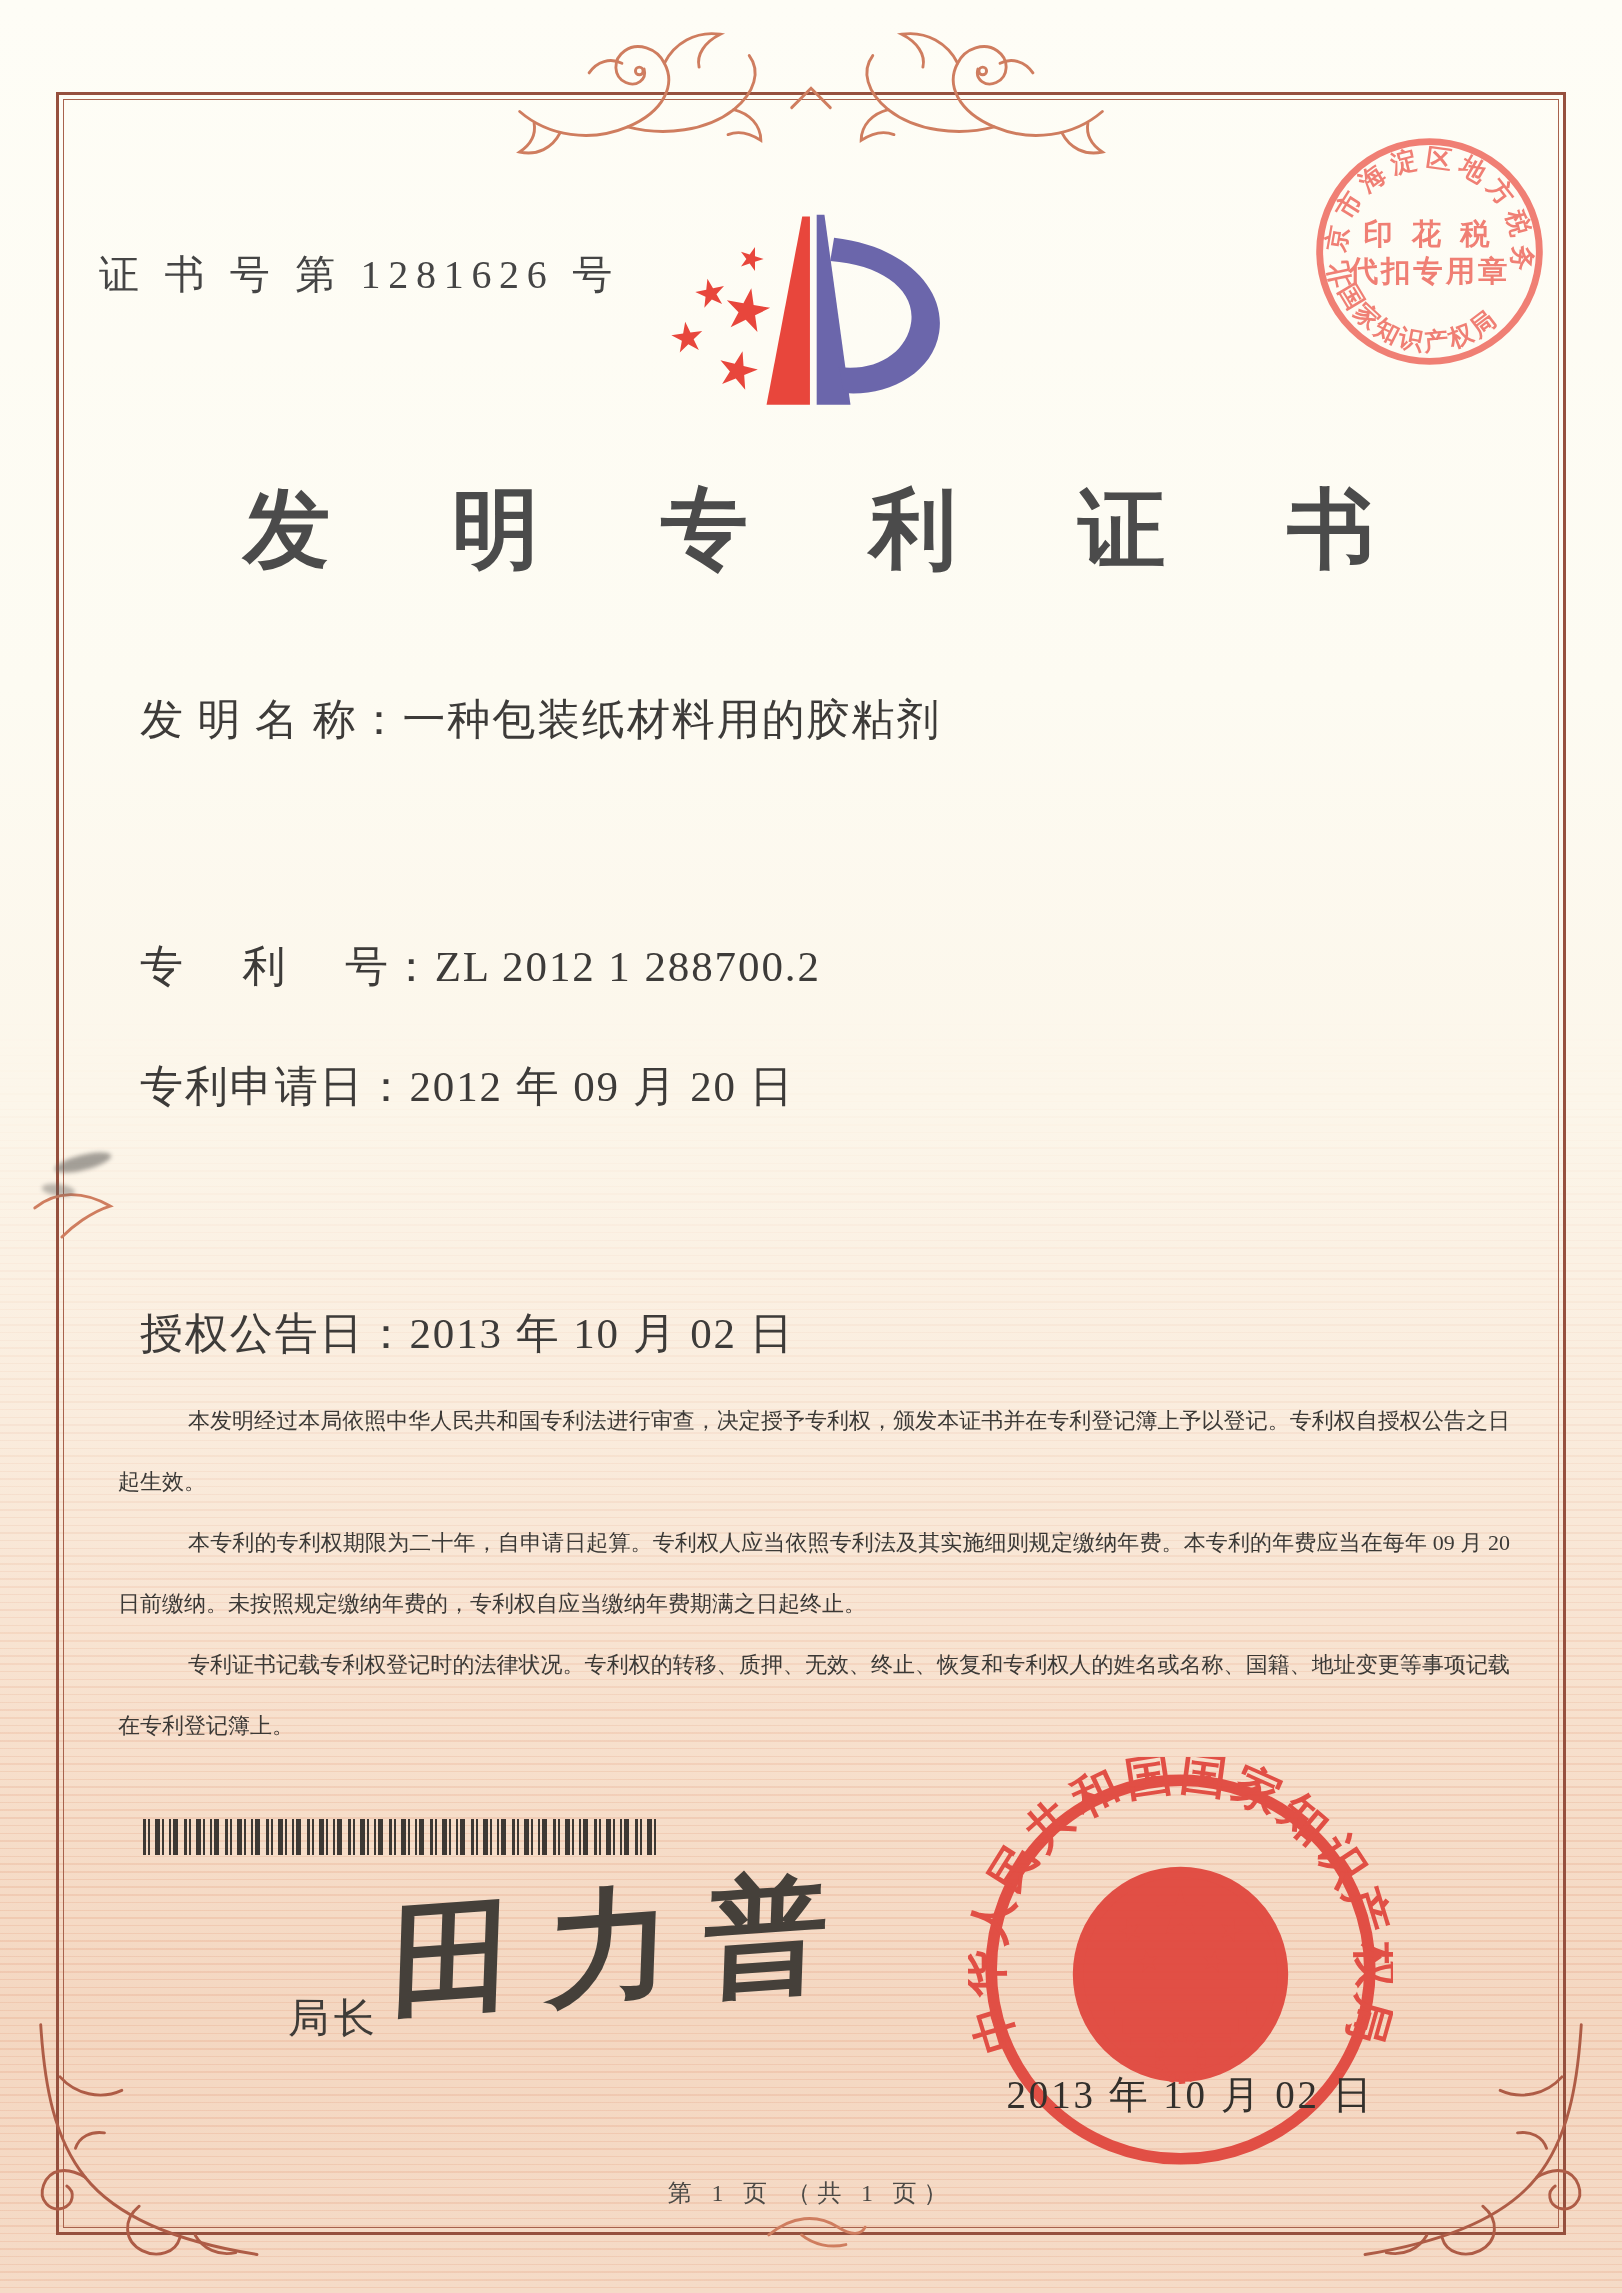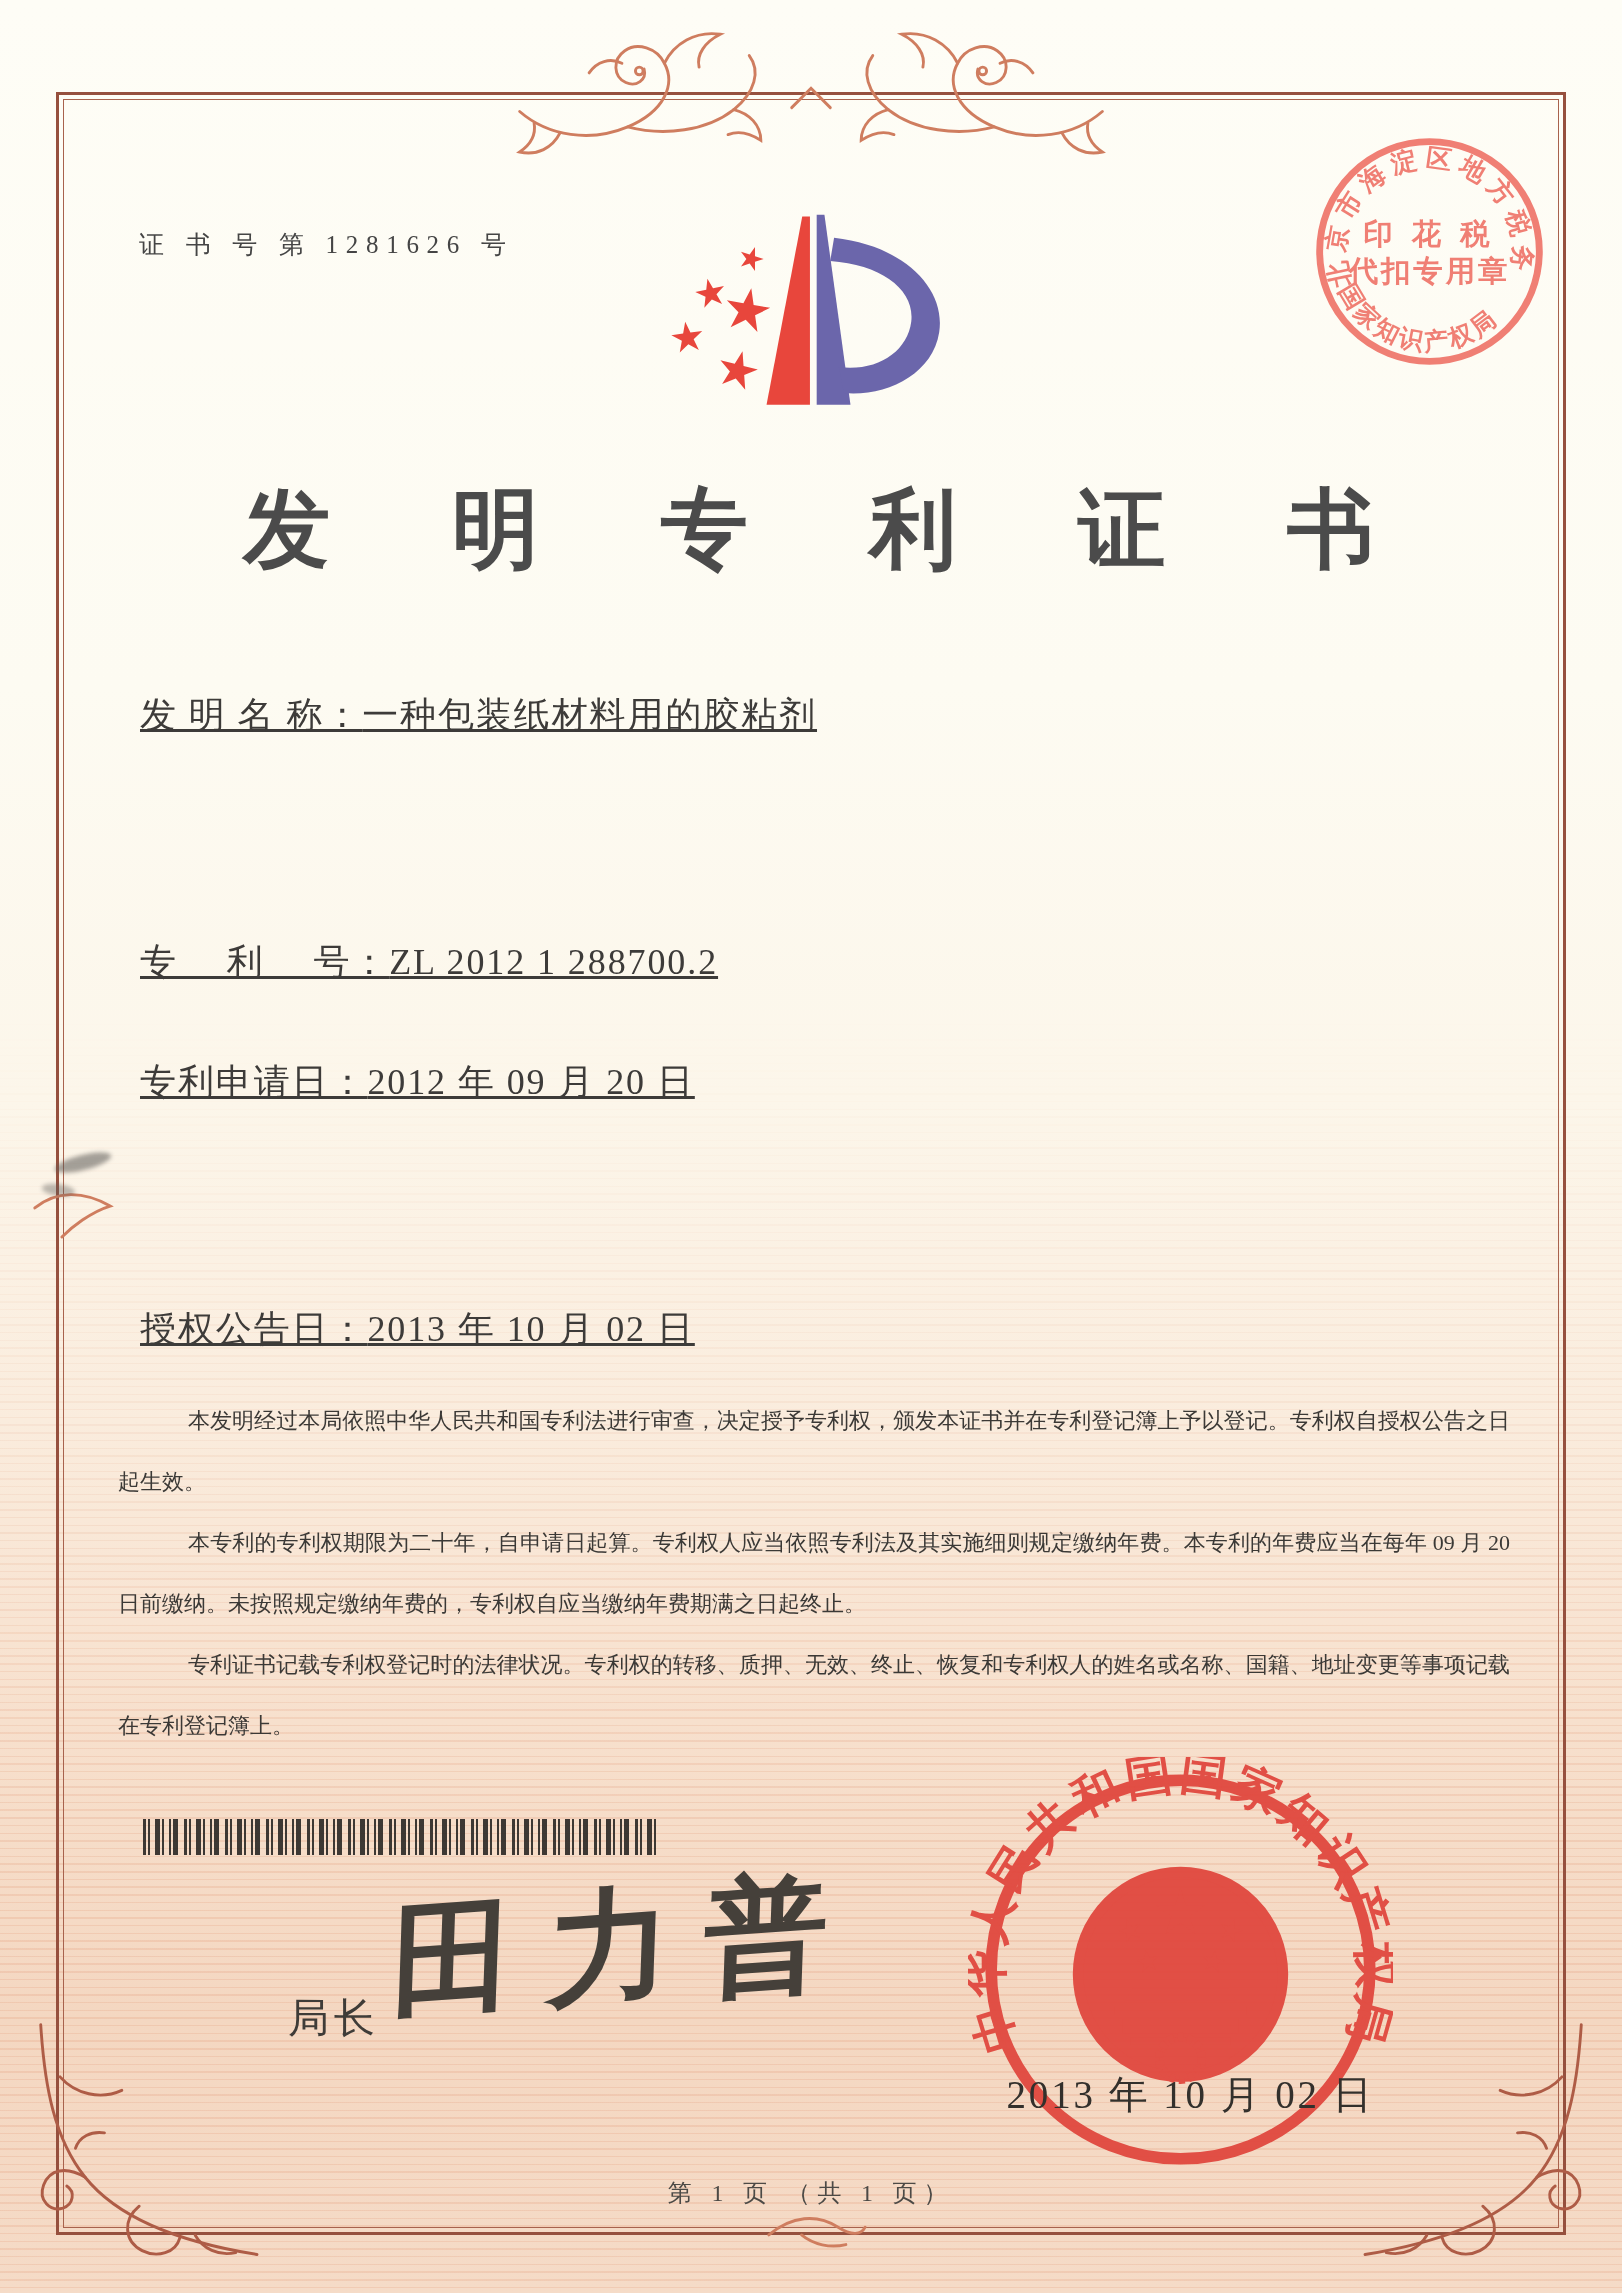--- a/index.html
+++ b/index.html
@@ -27,35 +27,34 @@
     position:absolute; left:56px; top:92px; width:1510px; height:2143px;
     border:3.9px solid #96503e;
   }
   .frame::after{
     content:""; position:absolute; inset:3.9px; border:1.9px solid #a8624d;
   }
   .ornament{ position:absolute; pointer-events:none; }
   .ornament path, .ornament circle{ fill:none; stroke:#cf7d5f; stroke-width:3; stroke-linecap:round; }
   .corner path{ stroke:#ae5c46; }
   .cert-no{
-    position:absolute; left:99px; top:228px;
-    font-size:25px; letter-spacing:7.7px; color:#454545;margin-left:40px;
+    position:absolute; left:99px; top:247px;
+    font-size:40px; letter-spacing:7.7px; color:#454545;
   }
   .logo{ position:absolute; left:664px; top:205px; }
   .tax-stamp{ position:absolute; left:1302px; top:124px; opacity:.93; }
   .tax-stamp text{ fill:#ef766b; font-family:"Liberation Serif","DejaVu Serif",serif; font-weight:600; }
   .title{
     position:absolute; left:0; top:471px; width:100%;
     text-align:center; padding-left:45px;
     font-size:87px; font-weight:600; letter-spacing:50px; color:#4b4b4b;
   }
   .field{
-    position:absolute; left:140px; font-size:36px; color:#3d3b39; letter-spacing:1.9px;
+    position:absolute; left:140px; font-size:43px; color:#3d3b39; letter-spacing:1.9px;
     white-space:nowrap;
-    text-decoration:underline;
   }
   .paragraphs{
     position:absolute; left:118px; top:1390px; width:1392px;
     font-size:22px; line-height:61px; color:#3b3936; text-align:justify;
   }
   .paragraphs p{ text-indent:70px; }
   .barcode{
     position:absolute; left:143px; top:1819px; width:514px; height:36px;
     background:repeating-linear-gradient(90deg,
       #242220 0 2.9px, transparent 2.9px 4.8px,

